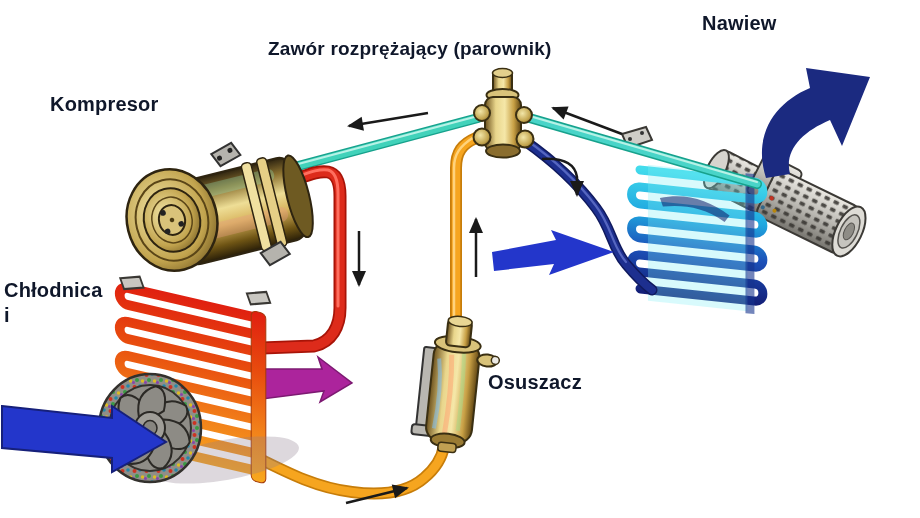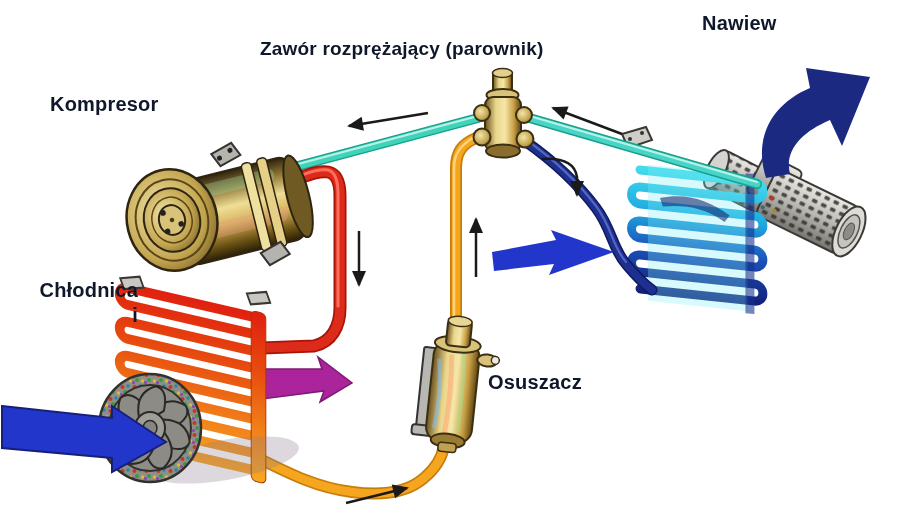--- a/index.html
+++ b/index.html
@@ -1,24 +1,24 @@
 <!DOCTYPE html>
 <html><head>
 <meta charset="utf-8">
 <style>
   html,body{margin:0;padding:0;background:#ffffff;}
   .stage{position:relative;width:920px;height:518px;background:#ffffff;overflow:hidden;
          font-family:"Liberation Sans",sans-serif;}
   .stage svg{position:absolute;left:0;top:0;}
   .lbl{position:absolute;font-weight:bold;color:#0f172a;font-size:20px;white-space:nowrap;
        letter-spacing:.2px;}
-  .lbl-valve{left:260px;top:38px;font-size:19px;text-align:center;}
+  .lbl-valve{left:268px;top:38px;font-size:19px;text-align:center;}
   .lbl-nawiew{left:702px;top:12px;}
   .lbl-kompresor{left:50px;top:93px;}
-  .lbl-chlodnica{left:20px;top:278px;width:118px;text-align:right;white-space:normal;line-height:25px;}
+  .lbl-chlodnica{left:4px;top:278px;width:118px;text-align:left;white-space:normal;line-height:25px;}
   .lbl-osuszacz{left:488px;top:371px;}
 </style>
 </head>
 <body>
 
 <div class="stage">
 
 <svg width="920" height="518" viewBox="0 0 920 518">
   <defs>
     <marker id="ah" markerUnits="userSpaceOnUse" markerWidth="20" markerHeight="18" refX="15" refY="8" orient="auto">

